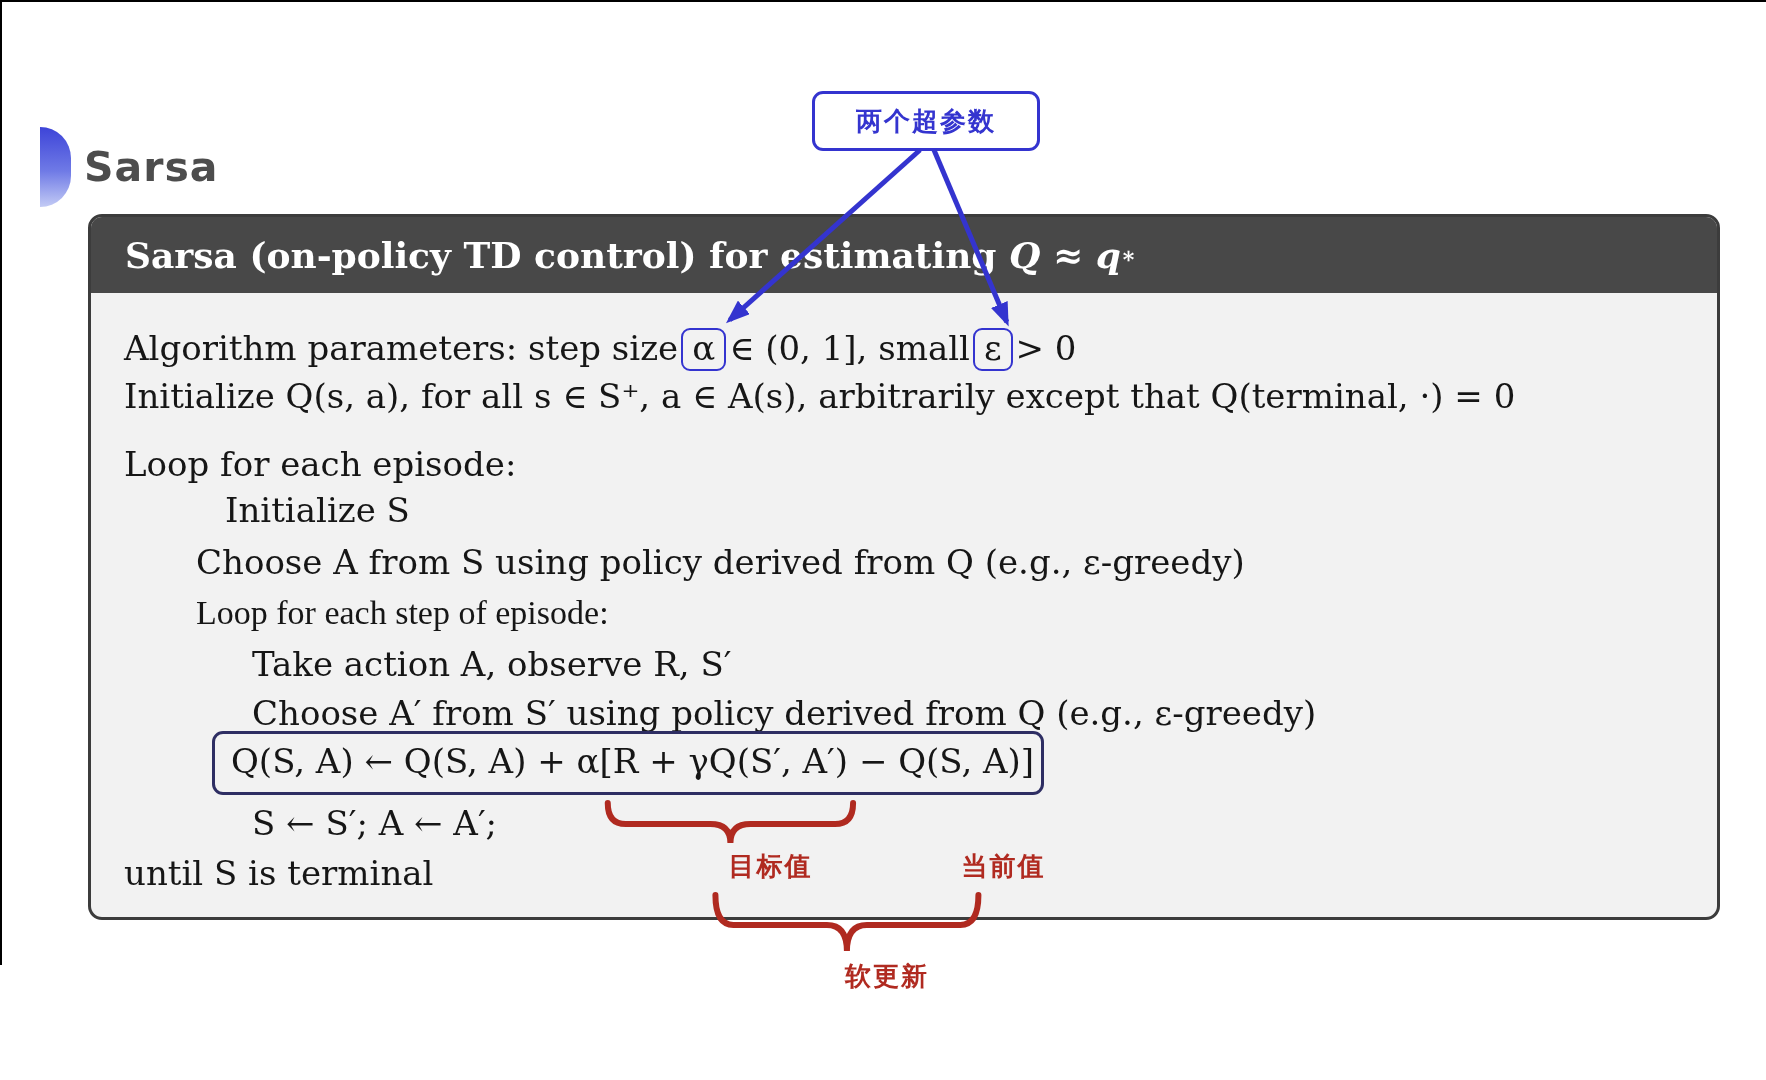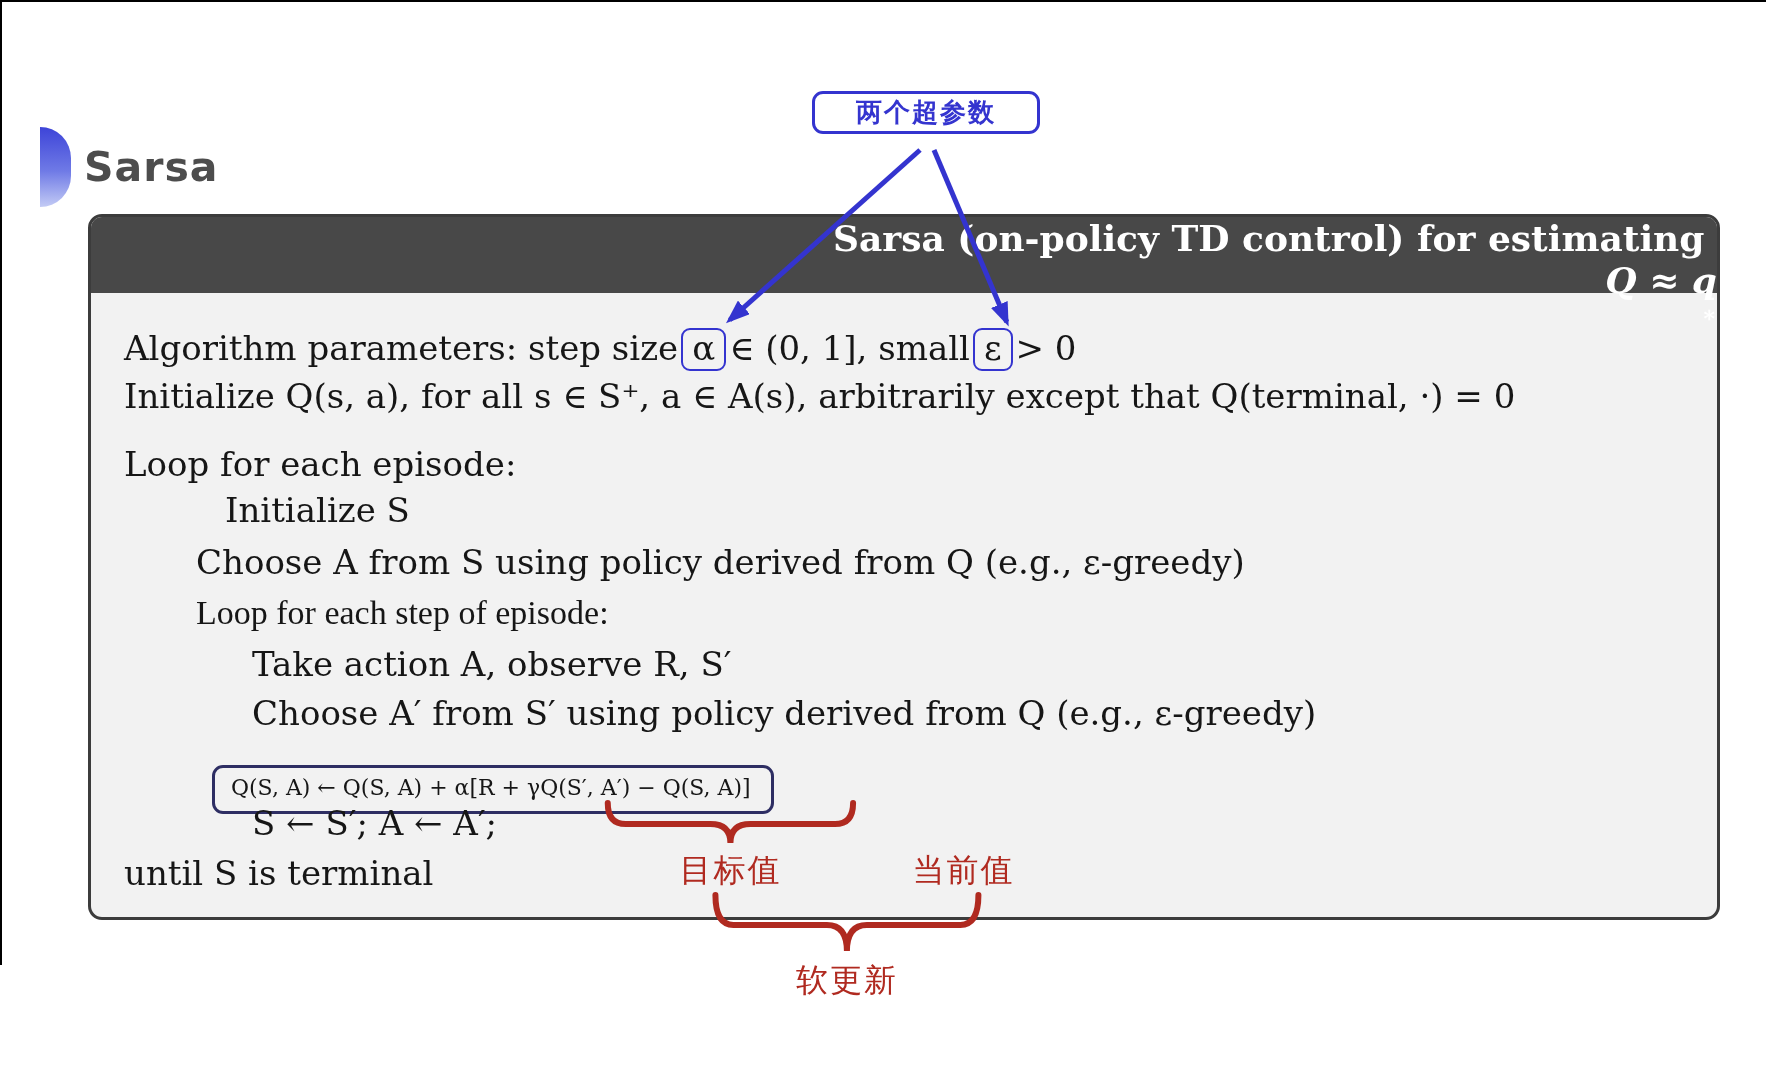--- a/index.html
+++ b/index.html
@@ -28,65 +28,66 @@
     border-radius:0 80px 80px 0;
   }
   .slide-title{
     position:absolute;left:84px;top:143px;
     font-family:"DejaVu Sans","Liberation Sans",sans-serif;
     font-size:41px;font-weight:600;color:var(--title-color);letter-spacing:1px;
   }
 
   
   .callout{
-    position:absolute;left:812px;top:91px;width:228px;height:43px;
+    position:absolute;left:812px;top:91px;width:228px;height:60px;
     background:#ffffff;border:3px solid var(--accent-blue);border-radius:11px;
     display:flex;align-items:center;justify-content:center;
     font-family:"DejaVu Sans","Liberation Sans",sans-serif;
     font-size:26px;font-weight:bold;color:var(--accent-blue);letter-spacing:2px;
   }
 
   
   .card{
     position:absolute;left:88px;top:214px;width:1632px;height:706px;
     border:3px solid var(--card-border);border-radius:14px;
     background:var(--card-body-bg);overflow:hidden;
   }
   .card-header{
     height:76px;background:var(--header-bg);
-    display:flex;align-items:flex-end;padding-left:34px;
-    color:#ffffff;font-size:36px;font-weight:bold;white-space:pre;flex-direction:column;
+    display:flex;align-items:center;padding-left:34px;
+    color:#ffffff;font-size:36px;font-weight:bold;white-space:pre;
   }
   .card-header .math-i{font-style:italic;font-weight:bold;}
   .card-header sub{font-size:0.62em;}
 
   .algo-line{
     position:absolute;font-size:34px;line-height:42px;white-space:pre;color:var(--text-color);
   }
   .ind0{left:124px;} .ind1{left:196px;} .ind2{left:252px;}
   .l1{top:327px;} .l2{top:375px;} .l3{top:443px;} .l4{top:489px;margin-left:29px;}
   .l5{top:541px;} .l6{top:592px;font-family:Liberation Serif, serif;} .l7{top:643px;} .l8{top:692px;}
   .l10{top:802px;} .l11{top:852px;}
 
   .param-box{
     display:inline-block;border:2.5px solid var(--accent-blue);border-radius:9px;
     padding:0 9px 3px 9px;margin:0 3px;line-height:36px;
   }
   .eq-box{
-    position:absolute;left:212px;top:765px;
+    position:absolute;left:212px;top:731px;
     border:3px solid var(--eq-border);border-radius:11px;
-    padding:7px 20px 11px 16px;font-size:22px;white-space:pre;background:transparent;
+    padding:7px 7px 11px 16px;font-size:34px;white-space:pre;background:transparent;
   }
 
   
   .red-label{
     position:absolute;transform:translateX(-50%);
     font-family:"DejaVu Sans","Liberation Sans",sans-serif;
-    font-size:32px;font-weight:normal;color:var(--annotation-red);letter-spacing:2px;
+    font-size:26px;font-weight:bold;color:var(--annotation-red);letter-spacing:2px;
     white-space:nowrap;
+    margin-left:40px;
   }
   #overlay{position:absolute;left:0;top:0;width:1766px;height:1080px;pointer-events:none;}
   #overlay .arrow{stroke:var(--accent-blue);stroke-width:5;fill:none;}
   #overlay .brace{stroke:var(--annotation-red);stroke-width:6;fill:none;stroke-linecap:round;}
 </style>
 </head>
 <body>
 
 <div id="page">
 

